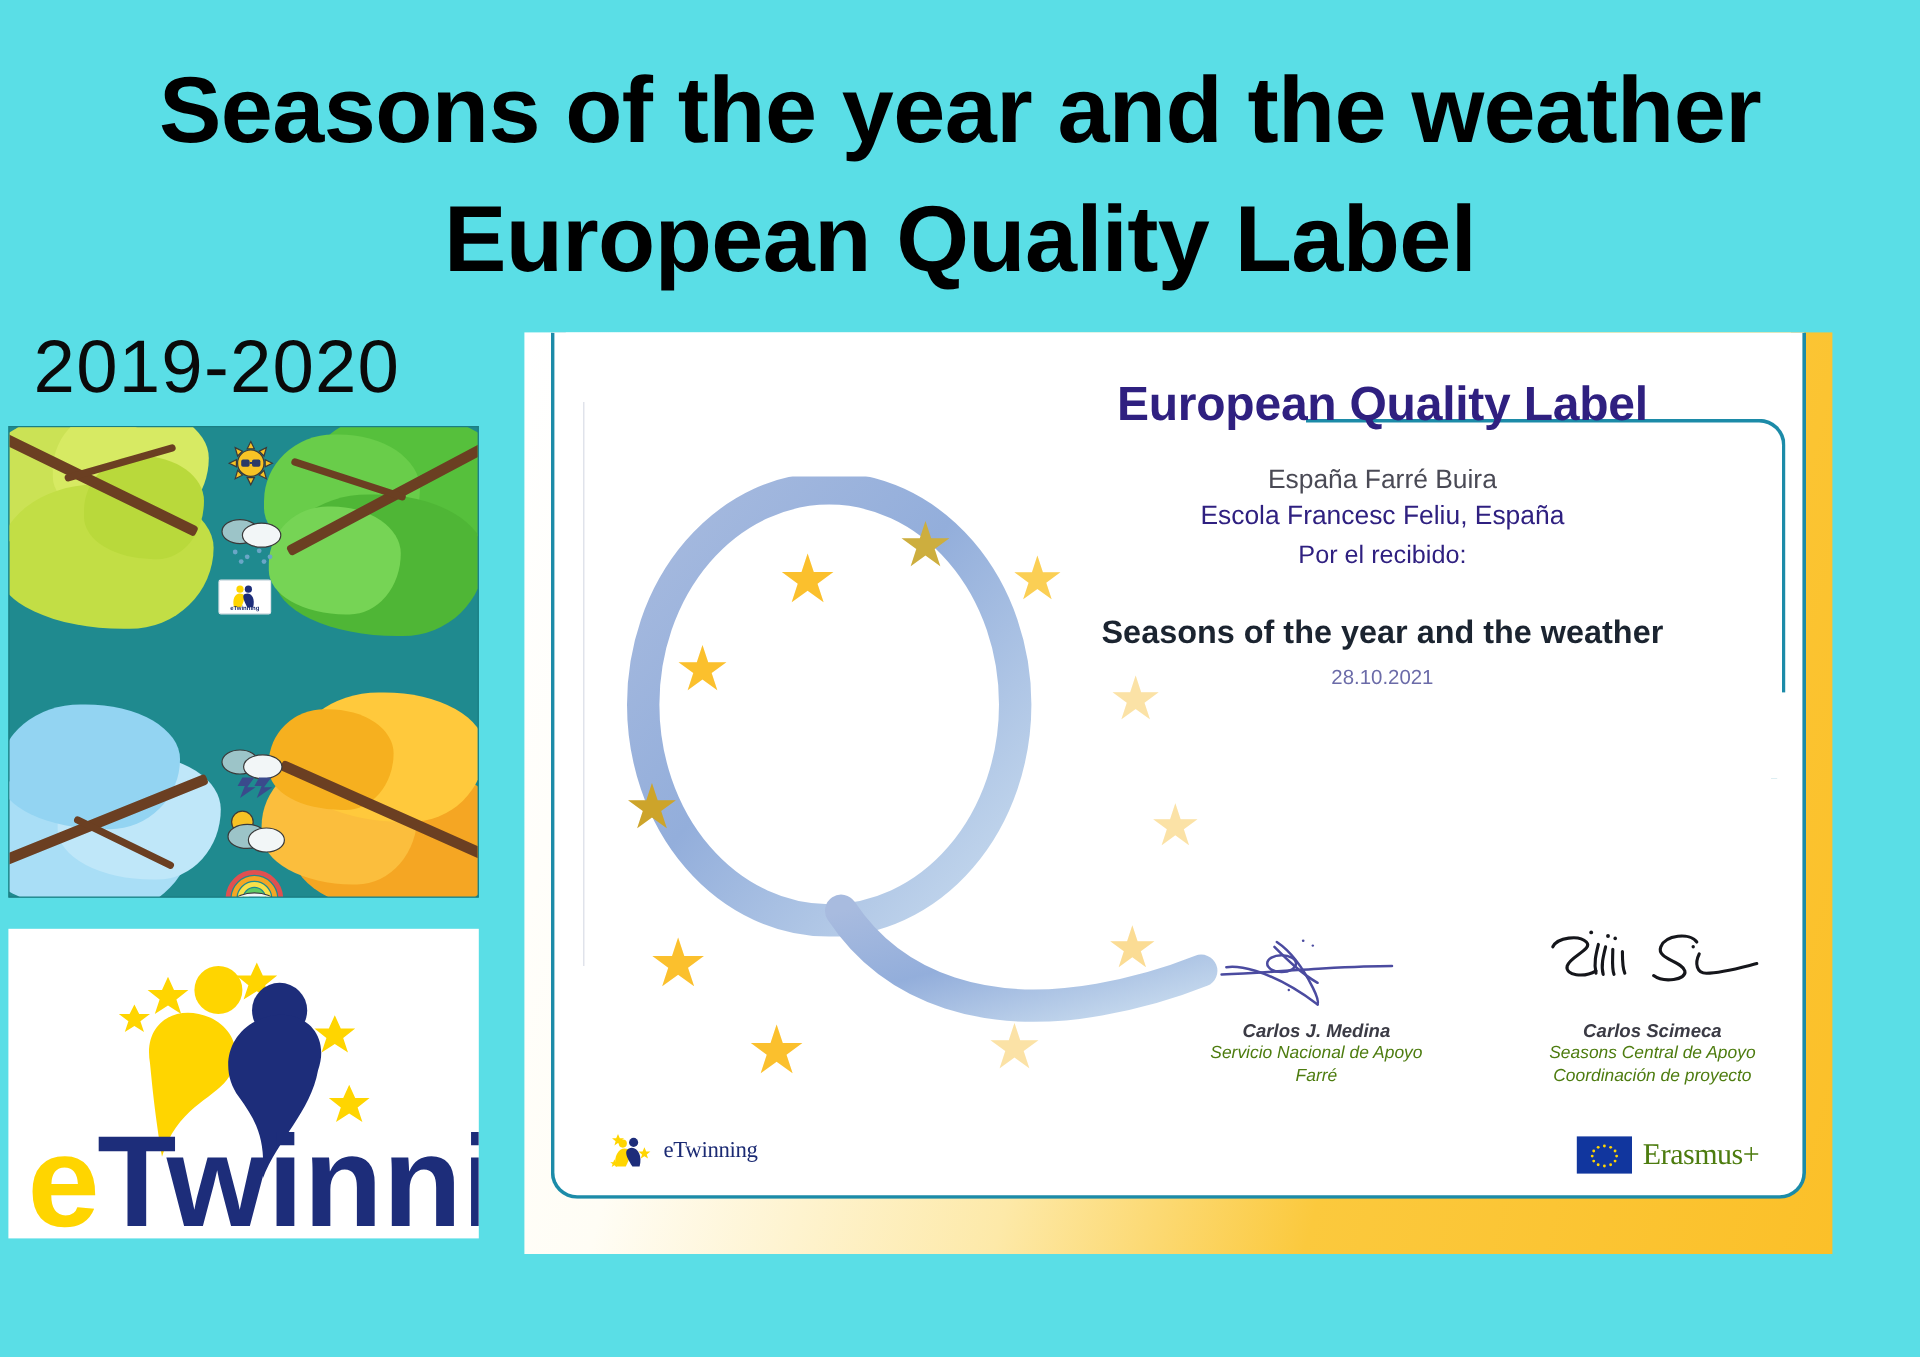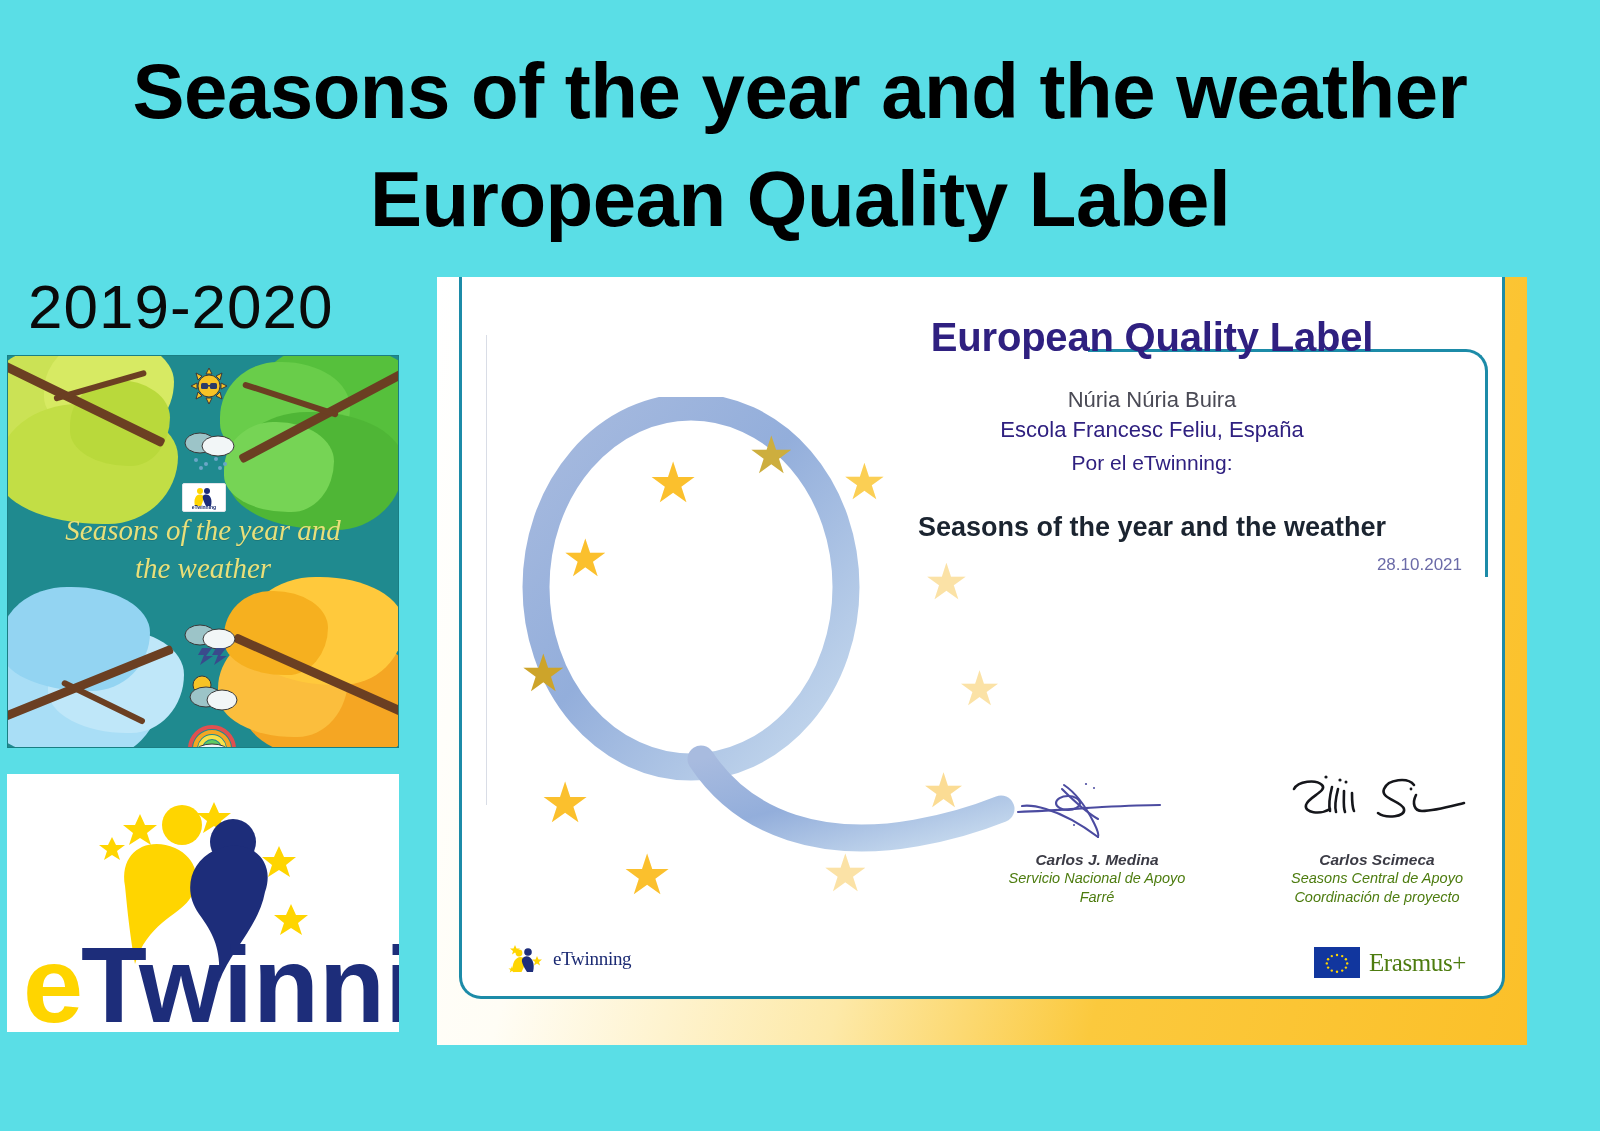--- a/index.html
+++ b/index.html
@@ -234,21 +234,20 @@
     font-size: 27px;
     font-weight: bold;
     color: #1B2430;
     line-height: 1.2;
     white-space: nowrap;
   }
   .cert-date {
     margin-top: 12px;
     font-size: 17px;
     color: #6B6BA8;
-    text-align: right;
   }
 
   
   .signatures {
     position: absolute;
     left: 520px;
     top: 490px;
     width: 510px;
     display: flex;
     justify-content: space-between;
@@ -401,24 +400,20 @@
     <div class="mini-tw">
       <svg viewBox="0 0 42 27" width="42" height="27">
         <circle cx="17" cy="7" r="3" fill="#FFD500"></circle>
         <path d="M12 22 C10 14 14 9 19 11 C22 12 20 18 18 22 Z" fill="#FFD500"></path>
         <circle cx="24" cy="7" r="3" fill="#1D2D7A"></circle>
         <path d="M28 22 C30 14 26 9 21 11 C18 12 21 18 23 22 Z" fill="#1D2D7A"></path>
       </svg>
       <span style="position:absolute;bottom:1px;font-size:5px;">eTwinning</span>
     </div>
 
-    <div class="poster-caption">
-      <div>Seasons of the year and</div>
-      <div>the weather</div>
-    </div>
   </div>
 
   <div class="tw-card">
     <svg viewBox="0 0 392 258" width="392" height="258">
 
       <g fill="#FFD500">
         <polygon points="133,40 138,51 150,51 140,59 144,71 133,64 122,71 126,59 116,51 128,51"></polygon>
         <polygon points="207,28 212,39 224,39 214,47 218,59 207,52 196,59 200,47 190,39 202,39"></polygon>
         <polygon points="105,63 109,71 118,71 110,77 113,86 105,81 97,86 100,77 92,71 101,71"></polygon>
         <polygon points="272,72 277,83 289,83 279,91 283,103 272,96 261,103 265,91 255,83 267,83"></polygon>
@@ -469,23 +464,23 @@
     <span class="cert-star" style="left:380px;top:180px;font-size:50px;color:#FBCF54;">★</span>
     <span class="cert-star" style="left:462px;top:280px;font-size:50px;color:#FBE2A6;">★</span>
     <span class="cert-star" style="left:496px;top:388px;font-size:48px;color:#FBE2A6;">★</span>
     <span class="cert-star" style="left:460px;top:490px;font-size:48px;color:#FBDC94;">★</span>
     <span class="cert-star" style="left:78px;top:498px;font-size:56px;">★</span>
     <span class="cert-star" style="left:160px;top:570px;font-size:56px;">★</span>
     <span class="cert-star" style="left:360px;top:570px;font-size:52px;color:#FBE2A6;">★</span>
 
     <div class="cert-text">
       <div class="cert-h1">European Quality Label</div>
-      <div class="cert-person">Núria Núria Buira</div>
+      <div class="cert-person">España Farré Buira</div>
       <div class="cert-school">Escola Francesc Feliu, España</div>
-      <div class="cert-for">Por el eTwinning:</div>
+      <div class="cert-for">Por el recibido:</div>
       <div class="cert-project">Seasons of the year and the weather</div>
       <div class="cert-date">28.10.2021</div>
     </div>
 
     <div class="signatures">
 
       <div class="sig-block">
         <div class="sig-img">
           <svg width="190" height="74" viewBox="0 0 190 74">
             <g fill="none" stroke="#4B4BA0" stroke-width="2.1" stroke-linecap="round">

